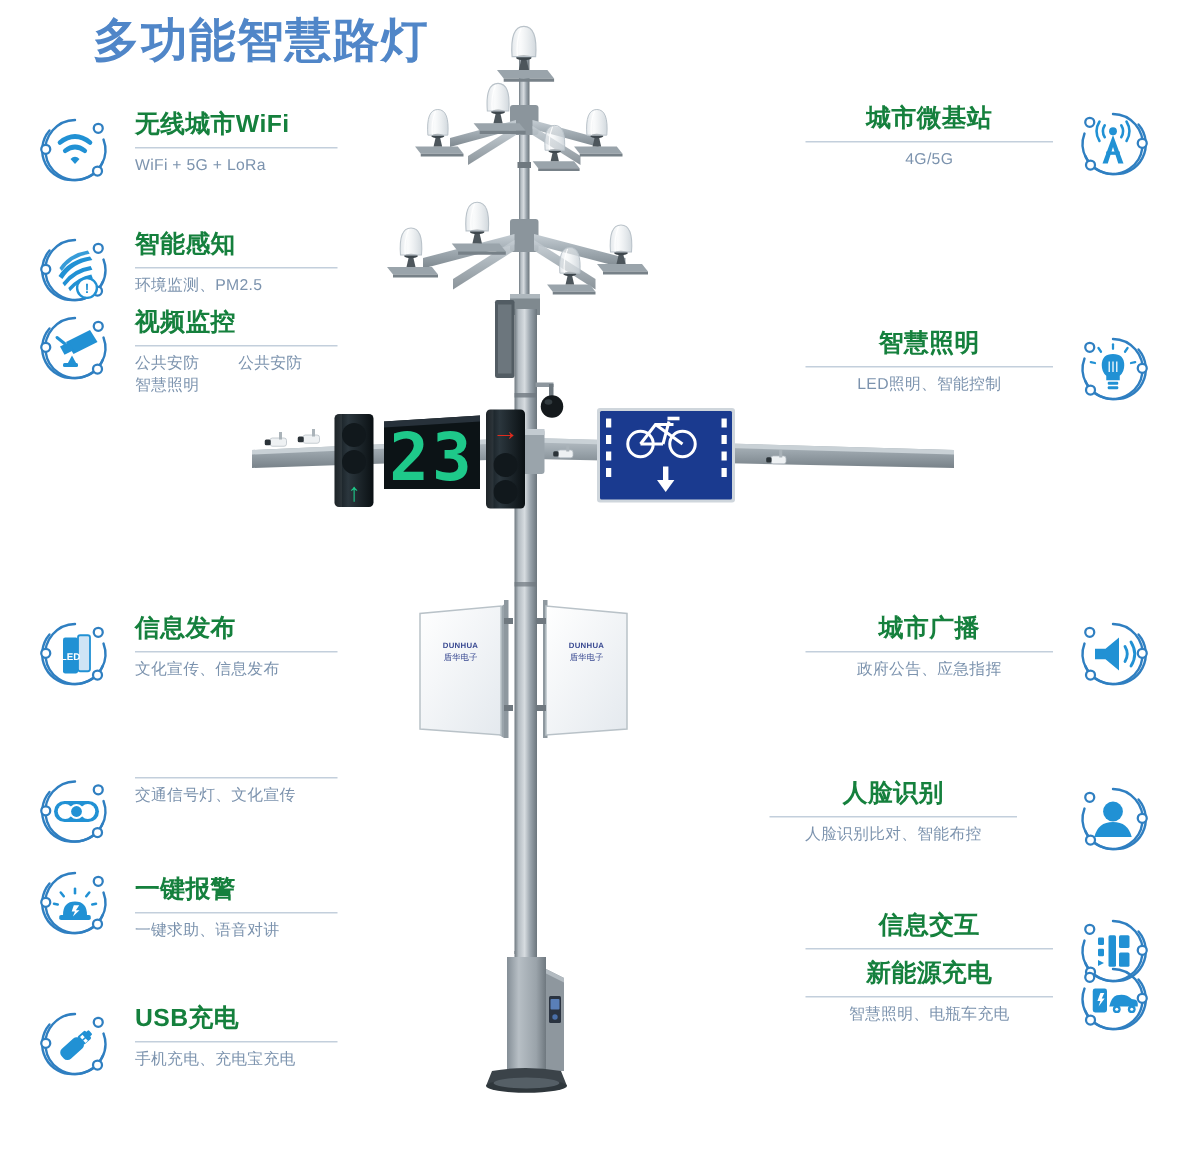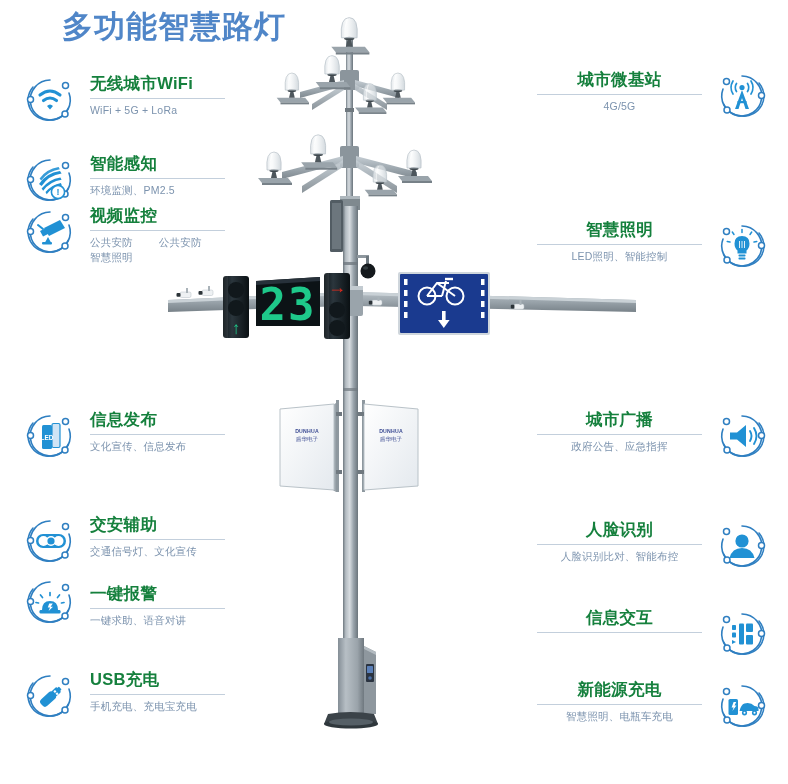--- a/index.html
+++ b/index.html
@@ -484,21 +484,20 @@
           <circle cx="41" cy="40" r="3"></circle>
         </g>
         <rect x="12" y="19" width="30" height="14" rx="7" fill="#2191d4"></rect>
         <circle cx="19.5" cy="26" r="5" fill="#ffffff"></circle>
         <circle cx="27" cy="26" r="5" fill="#ffffff"></circle>
         <circle cx="34.5" cy="26" r="5" fill="#ffffff"></circle>
         <circle cx="27" cy="26" r="3.6" fill="#2191d4"></circle>
       </svg>
     </div>
     <div class="txt">
-      <div class="f-title">交安辅助</div>
       <div class="f-rule" style="width:135px;"></div>
       <div class="f-sub">交通信号灯、文化宣传</div>
     </div>
   </div>
 
   <div class="feature left" style="top:574px;align-items:flex-end;">
     <div class="icon-wrap">
       <svg viewBox="0 0 52 52">
         <g fill="none" stroke="#2f7fc1" stroke-width="1.6" stroke-linecap="round">
           <path d="M26,6 a20,20 0 1,0 19,13"></path>
@@ -647,21 +646,21 @@
         </g>
       </svg>
     </div>
     <div class="txt">
       <div class="f-title">城市广播</div>
       <div class="f-rule" style="width:165px;"></div>
       <div class="f-sub">政府公告、应急指挥</div>
     </div>
   </div>
 
-  <div class="feature right" style="top:518px;">
+  <div class="feature right" style="top:518px;gap:24px;">
     <div class="icon-wrap">
       <svg viewBox="0 0 52 52">
         <g fill="none" stroke="#2f7fc1" stroke-width="1.6" stroke-linecap="round">
           <path d="M26,6 a20,20 0 1,1 -19,13"></path>
           <path d="M43,13 a20,20 0 0,1 -17,33 a20,20 0 0,1 -18.4,-12"></path>
         </g>
         <g fill="#ffffff" stroke="#2f7fc1" stroke-width="1.5">
           <circle cx="10.5" cy="11.5" r="3"></circle>
           <circle cx="45.5" cy="25.5" r="3"></circle>
           <circle cx="11" cy="40" r="3"></circle>
@@ -698,21 +697,21 @@
           <rect x="30" y="27" width="7" height="9.5" rx="1"></rect>
         </g>
       </svg>
     </div>
     <div class="txt">
       <div class="f-title">信息交互</div>
       <div class="f-rule" style="width:165px;"></div>
     </div>
   </div>
 
-  <div class="feature right" style="top:638px;margin-top:40px;">
+  <div class="feature right" style="top:638px;">
     <div class="icon-wrap">
       <svg viewBox="0 0 52 52">
         <g fill="none" stroke="#2f7fc1" stroke-width="1.6" stroke-linecap="round">
           <path d="M26,6 a20,20 0 1,1 -19,13"></path>
           <path d="M43,13 a20,20 0 0,1 -17,33 a20,20 0 0,1 -18.4,-12"></path>
         </g>
         <g fill="#ffffff" stroke="#2f7fc1" stroke-width="1.5">
           <circle cx="10.5" cy="11.5" r="3"></circle>
           <circle cx="45.5" cy="25.5" r="3"></circle>
           <circle cx="11" cy="40" r="3"></circle>

